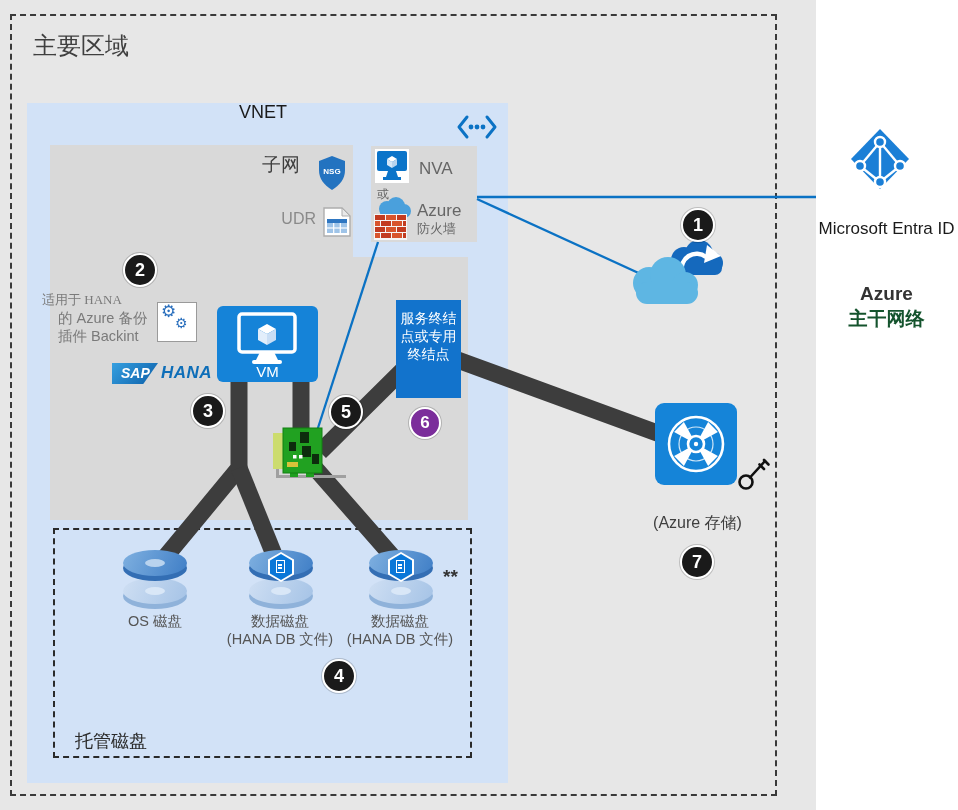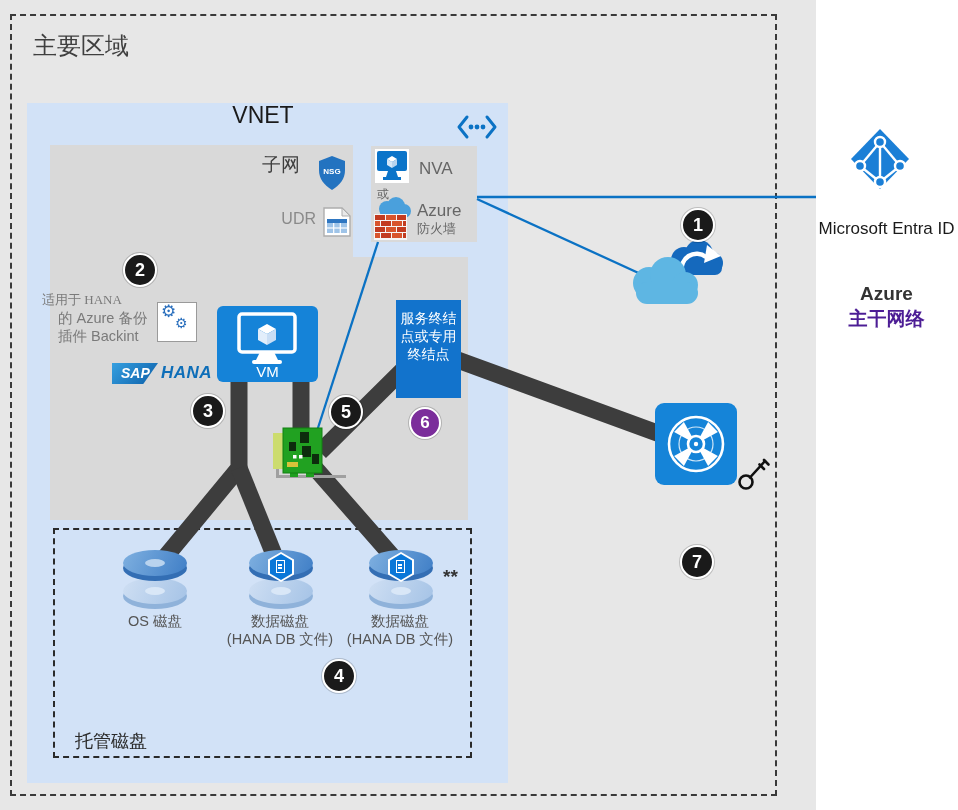--- a/index.html
+++ b/index.html
@@ -67,21 +67,21 @@
     </g>
     <g stroke="#0b72c4" stroke-width="2.3" fill="none">
       <path d="M477 197 L816 197"></path>
       <path d="M477 199 L656 281"></path>
       <path d="M378 242 L317 431"></path>
     </g>
   </svg>
 
   <div class="lbl comp" style="left:33px;top:30px;font-size:24px;color:#3f3f3f;">主要区域</div>
 
-  <div class="lbl comp center" style="left:193px;top:102px;width:140px;font-size:23px;color:#1a1a1a;">VNET</div>
+  <div class="lbl comp center" style="left:193px;top:102px;width:140px;font-size:18px;color:#1a1a1a;">VNET</div>
   <svg class="abs comp" style="left:456px;top:114px;" width="42" height="26" viewBox="0 0 42 26">
     <g stroke="#0b72c4" stroke-width="3" fill="none" stroke-linecap="round" stroke-linejoin="round">
       <path d="M11 3 L3 13 L11 23"></path>
         <path d="M31 3 L39 13 L31 23"></path>
     </g>
     <g fill="#0b72c4">
         <circle cx="15" cy="13" r="2.4"></circle>
         <circle cx="21" cy="13" r="2.4"></circle>
         <circle cx="27" cy="13" r="2.4"></circle>
       </g>
@@ -220,40 +220,41 @@
     <circle cx="41" cy="41" r="2.2" fill="#ffffff"></circle>
   </svg>
   <svg class="abs comp" style="left:735px;top:452px;" width="38" height="44" viewBox="0 0 38 44">
     <g stroke="#111111" stroke-width="2.6" fill="none" stroke-linecap="round">
       <circle cx="11" cy="30" r="6.5"></circle>
       <path d="M15 25.5 L30 9"></path>
       <path d="M24.5 12.5 L29 17"></path>
       <path d="M29 8 L33.5 12.5"></path>
     </g>
   </svg>
+  <div class="lbl comp center" style="left:615px;top:513px;width:165px;font-size:16px;color:#3f3f3f;">(Azure 存储)</div>
 
   <svg class="abs comp" style="left:848px;top:126px;" width="64" height="66" viewBox="0 0 64 66">
     <polygon points="32,3 61,33 32,63 3,33" fill="#1b7fd6"></polygon>
     <g stroke="#ffffff" stroke-width="2.4" fill="none">
       <path d="M32 16 L12 40"></path>
         <path d="M32 16 L52 40"></path>
       <path d="M12 40 L32 56"></path>
         <path d="M52 40 L32 56"></path>
       <path d="M32 16 L32 56"></path>
     </g>
     <g fill="#1b7fd6" stroke="#ffffff" stroke-width="2.4">
       <circle cx="32" cy="16" r="5"></circle>
         <circle cx="12" cy="40" r="5"></circle>
       <circle cx="52" cy="40" r="5"></circle>
         <circle cx="32" cy="56" r="5"></circle>
     </g>
   </svg>
   <div class="lbl comp center" style="left:815px;top:219px;width:143px;font-size:17px;color:#1a1a1a;">Microsoft Entra ID</div>
   <div class="lbl comp center" style="left:815px;top:283px;width:143px;font-size:19px;font-weight:600;color:#333;">Azure</div>
-  <div class="lbl comp center" style="left:815px;top:306px;width:143px;font-size:19px;font-weight:600;color:#4c1d95;">主干网络</div>
+  <div class="lbl comp center" style="left:815px;top:306px;width:143px;font-size:19px;font-weight:600;color:#14532d;">主干网络</div>
 
   <div class="disk comp" style="left:120px;top:550px;">
     <div class="ell" style="left:3px;top:33px;width:64px;height:26px;background:#8fb2da;"></div>
     <div class="ell" style="left:3px;top:28px;width:64px;height:26px;background:linear-gradient(115deg,#cfdff3,#a5c3e6);"></div>
     <div class="ell" style="left:25px;top:37px;width:20px;height:8px;background:#d9e7f7;"></div>
     <div class="ell" style="left:3px;top:5px;width:64px;height:26px;background:#336eb4;"></div>
     <div class="ell" style="left:3px;top:0;width:64px;height:26px;background:linear-gradient(115deg,#7fb0e0,#3f7ec6);"></div>
     <div class="ell" style="left:25px;top:9px;width:20px;height:8px;background:#b9d3ee;"></div>
   </div>
   <div class="disk comp" style="left:246px;top:550px;">

